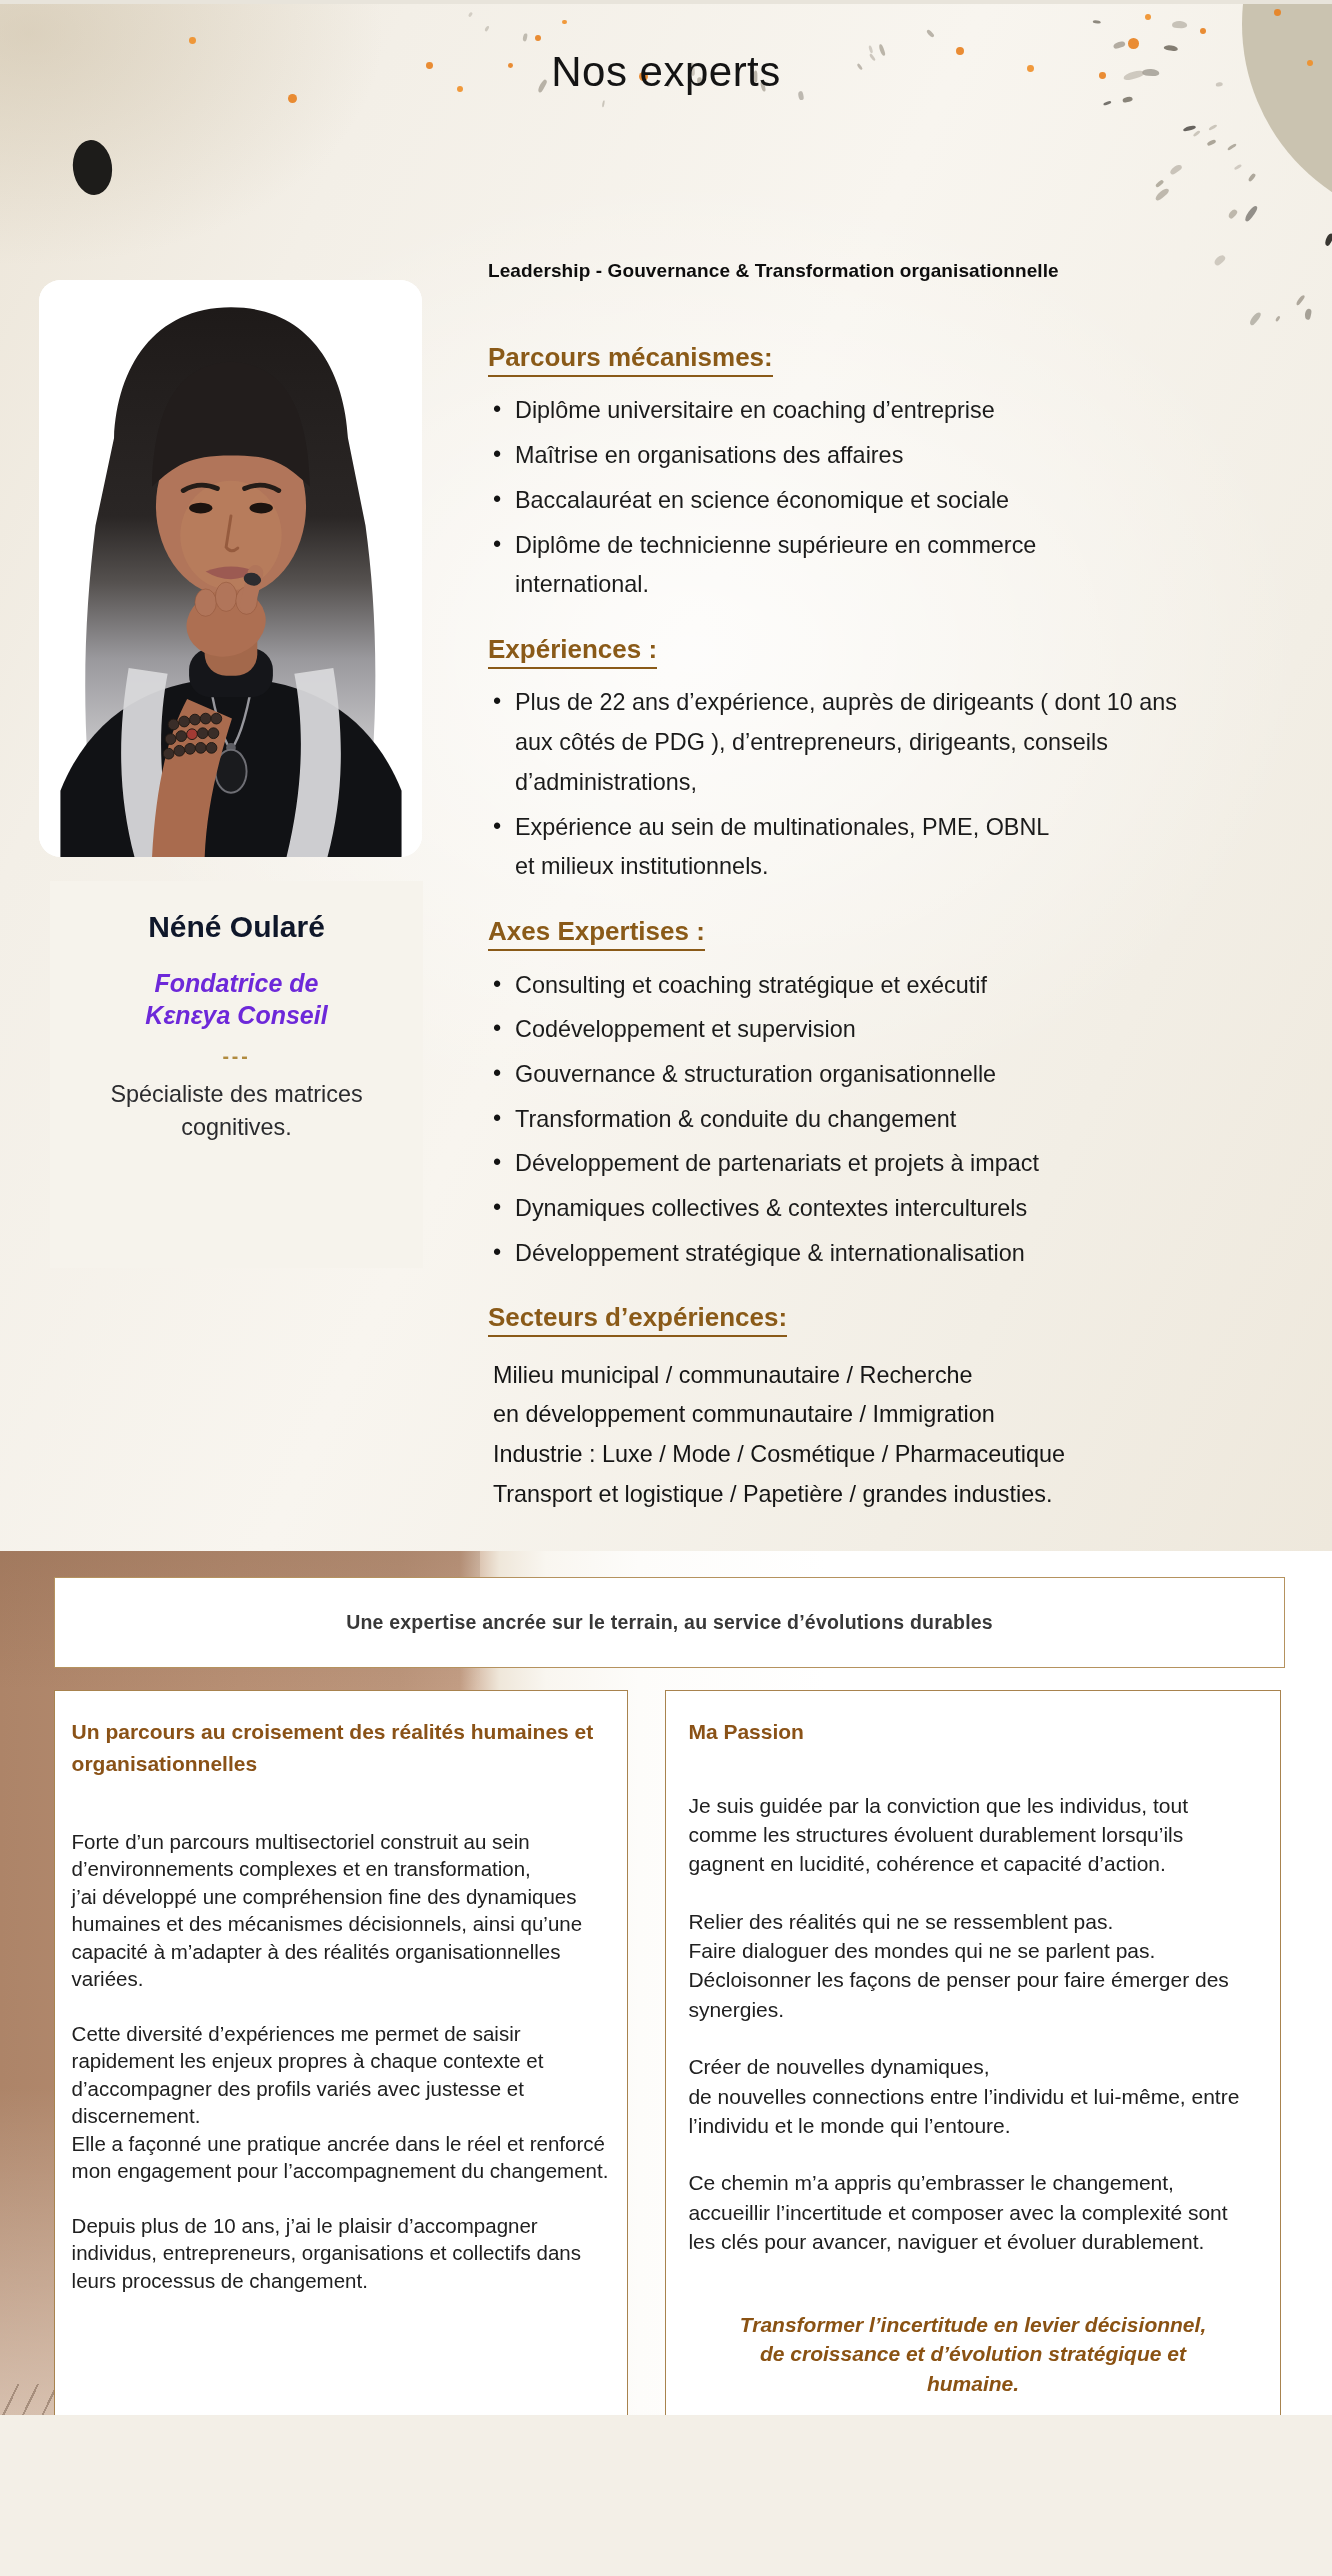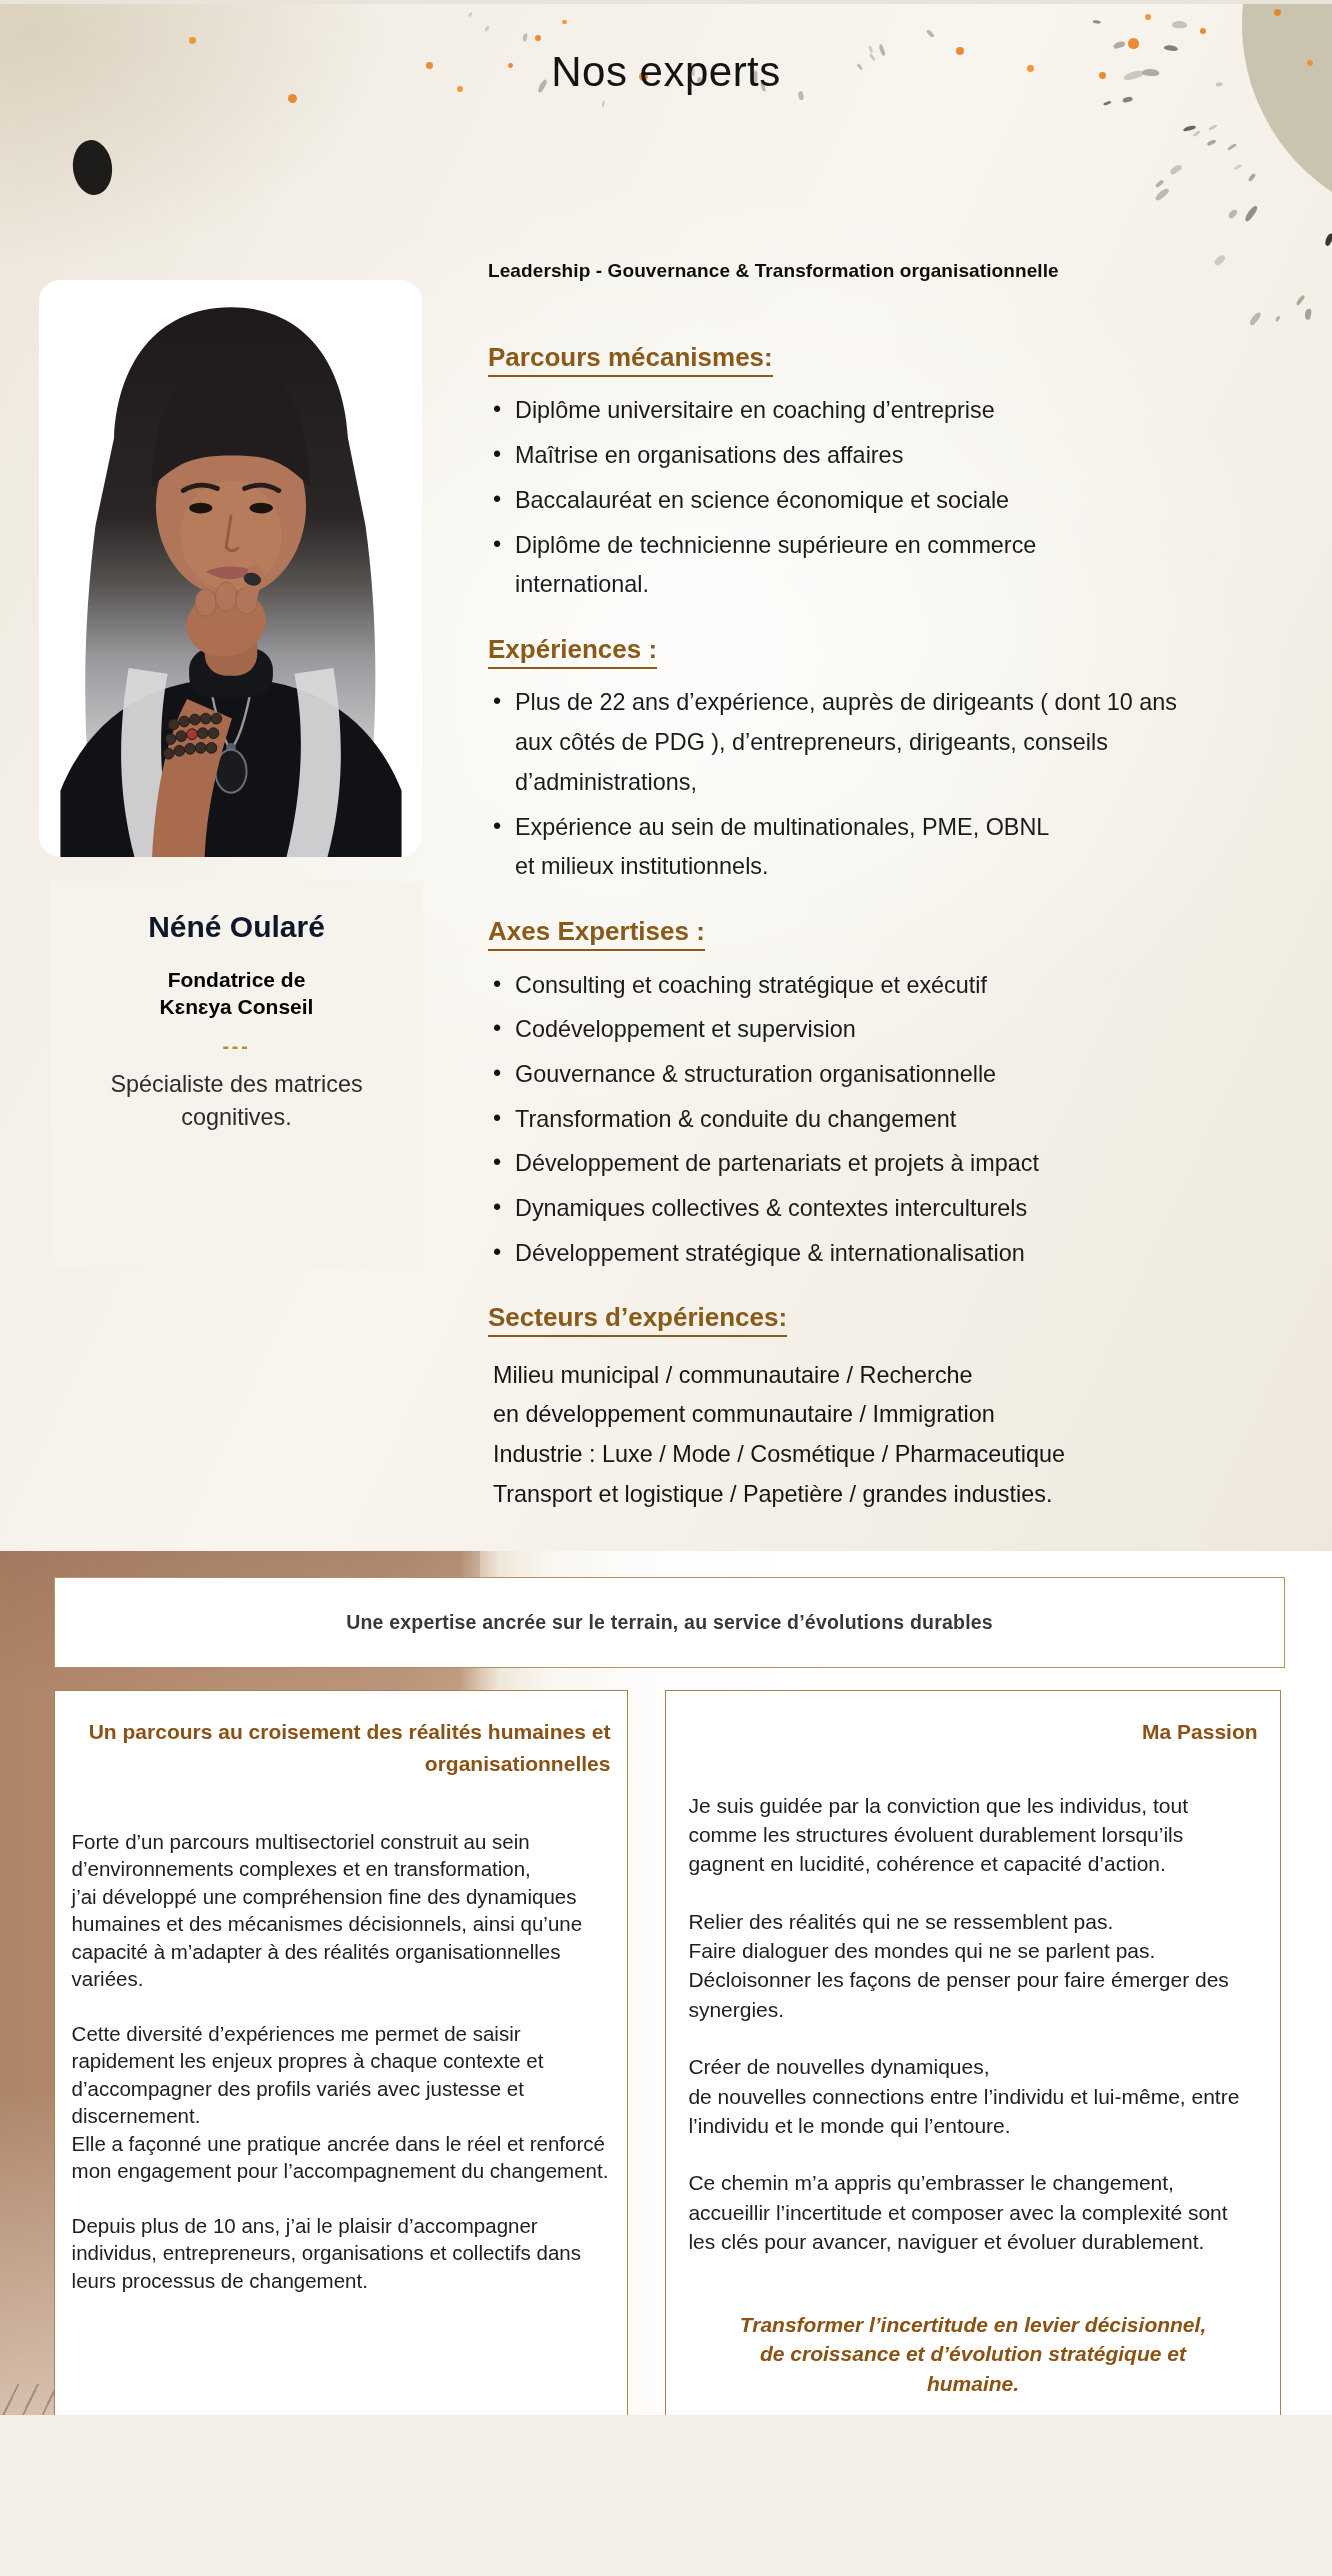--- a/index.html
+++ b/index.html
@@ -40,21 +40,21 @@
     position:absolute;left:39px;top:276px;width:383px;height:577px;
     background:#ffffff;border-radius:21.5px;overflow:hidden;
   }
   .photo-card svg{display:block;width:100%;height:100%;}
   
   .name-card{
     position:absolute;left:50px;top:877px;width:373px;height:387px;
     background:#f6f3ec;text-align:center;
   }
   .nc-name{padding-top:29px;font-size:30px;font-weight:700;color:#0f172a;}
-  .nc-role{margin-top:23.4px;font-size:21px;font-weight:700;color:#000000;line-height:1.28;white-space:pre-line;}
+  .nc-role{margin-top:23.4px;font-size:25px;font-weight:700;color:#6d28d9;line-height:1.28;white-space:pre-line;font-style:italic;}
   .nc-titles{margin-top:35px;font-size:23.4px;color:#2b2b2e;line-height:1.42;white-space:pre-line;}
   .nc-sep{margin-top:13.7px;font-size:19.5px;font-weight:700;letter-spacing:2.9px;color:#b08a3e;}
   .nc-spec{margin-top:9.8px;font-size:23.4px;color:#2b2b2e;line-height:1.42;white-space:pre-line;}
   
   .col{
     position:absolute;left:488px;top:339px;width:756px;
   }
   .col h3{
     display:inline-block;margin:25px 0 14.6px 0;
     font-size:26px;font-weight:700;color:#8a5a18;
@@ -92,21 +92,21 @@
     background:#ffffff;border:1px solid #b5925e;
     display:flex;align-items:center;justify-content:center;
   }
   .banner-text{font-size:19.5px;font-weight:700;color:#383838;letter-spacing:0.2px;text-align:center;}
   .info-box{
     position:absolute;top:139px;height:858px;background:#ffffff;border:1.5px solid #a8834e;
   }
   .box-left{left:54px;width:574px;padding:25px 16.6px 19.5px 16.6px;}
   .box-right{left:665px;width:616px;padding:25px 22.4px 19.5px 22.4px;}
   .box-title{
-    text-align:right;font-size:21px;font-weight:700;color:#8a5217;line-height:1.5;
+    text-align:left;font-size:21px;font-weight:700;color:#8a5217;line-height:1.5;
     margin:0;
   }
   .box-left .card-body{margin-top:49px;}
   .box-right .card-body{margin-top:43px;}
   .box-left .card-body p{margin:0 0 27px 0;font-size:20.5px;line-height:1.34;color:#202020;white-space:pre-line;}
   .box-right .card-body p{margin:0 0 28px 0;font-size:21px;line-height:1.4;color:#202020;white-space:pre-line;}
   .highlight{
     margin-top:53px;padding:0 39px;text-align:center;
     font-size:21px;font-weight:700;font-style:italic;color:#8a5213;line-height:1.42;
   }

